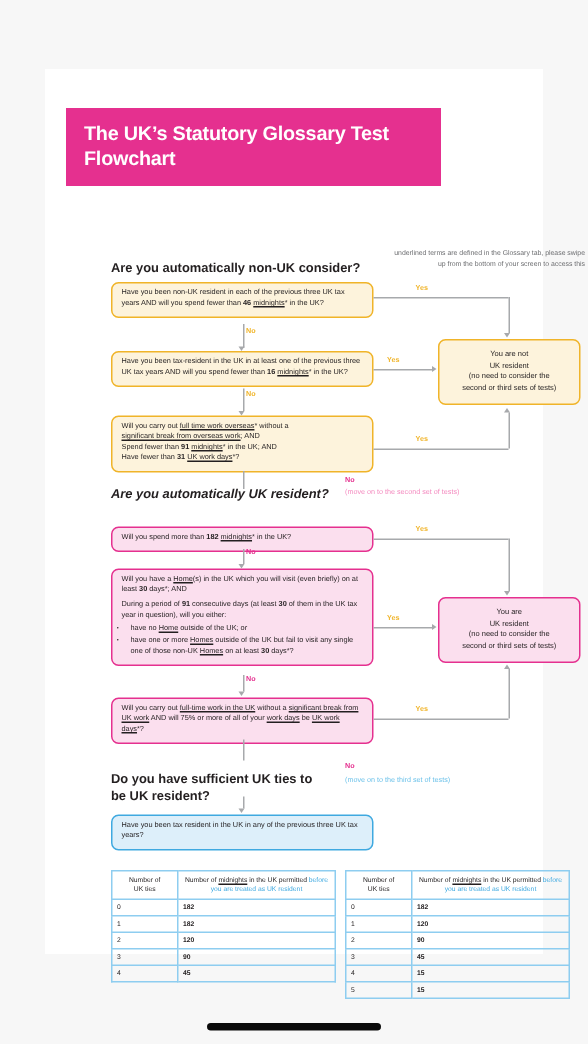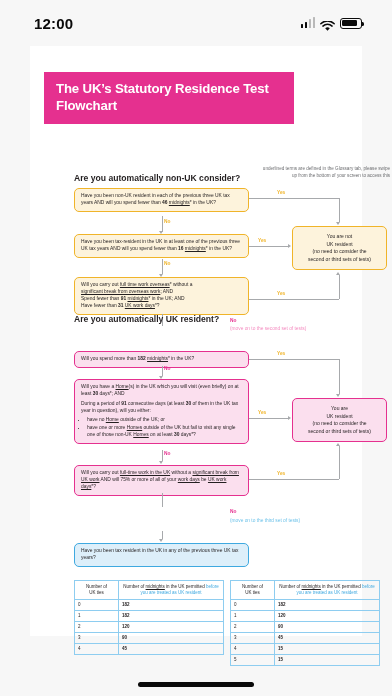--- a/index.html
+++ b/index.html
@@ -57,21 +57,21 @@
     position: absolute; left: 228px; top: 120px; width: 132px;
     font-size: 4.6px; line-height: 1.5; color: #6d6e71; text-align: right;
   }
 
   
   .sec-heading {
     position: absolute; font-size: 8.6px; font-weight: 700; color: #231f20;
     line-height: 1.3;
   }
   #h1 { left: 44px; top: 127px; }
-  #h2 { left: 44px; top: 268px; }
+  #h2 { left: 44px; top: 278px; font-style: italic; }
   #h3 { left: 44px; top: 468px; width: 140px; }
 
   
   .box {
     position: absolute; border-radius: 5px; padding: 4px 6px;
     font-size: 4.9px; line-height: 1.42; color: #231f20;
   }
   .box.yellow { background: #fdf3dc; border: .8px solid #f0b429; }
   .box.pink   { background: #fbdfee; border: .8px solid #e5308f; }
   .box.blue   { background: #ddeffa; border: .8px solid #3fa9e0; }
@@ -148,46 +148,25 @@
     position: absolute; left: 50%; transform: translateX(-50%);
     bottom: 9px; width: 116px; height: 4.6px; background: #0a0a0a;
     border-radius: 3px;
   }
 </style>
 </head>
 <body>
 
 <div id="phone">
 
-  <div class="statusbar">
-    <div class="clock">12:00</div>
-    <div class="status-icons">
-      <div class="bars">
-        <i></i>
-          <i></i>
-          <i></i>
-          <i></i>
-      </div>
-      <div class="wifi">
-        <svg width="15" height="11" viewBox="0 0 15 11">
-          <path d="M7.5 9.8 L5.2 7.3 A3.3 3.3 0 0 1 9.8 7.3 Z" fill="#0a0a0a"></path>
-          <path d="M2.9 5.1 A6.6 6.6 0 0 1 12.1 5.1" stroke="#0a0a0a" stroke-width="1.5" fill="none" stroke-linecap="round"></path>
-          <path d="M0.8 2.7 A9.6 9.6 0 0 1 14.2 2.7" stroke="#0a0a0a" stroke-width="1.5" fill="none" stroke-linecap="round"></path>
-        </svg>
-      </div>
-      <div class="batt">
-        <div class="batt-fill"></div>
-      </div>
-    </div>
-  </div>
 
   <div class="sheet">
 
     <div class="banner">
-      <h1>The UK’s Statutory Residence Test Flowchart</h1>
+      <h1>The UK’s Statutory Glossary Test Flowchart</h1>
     </div>
 
     <div class="glossary-note">underlined terms are defined in the Glossary tab, please swipe up from the bottom of your screen to access this</div>
 
     <div class="sec-heading" id="h1">Are you automatically non-UK consider?</div>
 
     <div class="box yellow" id="q1">
       <p><span>Have you been non-UK resident in each of the previous</span>
          <span>three UK tax years AND will you spend fewer than </span><b>46</b>
          <span class="u">midnights</span><span>* in the UK?</span></p>
@@ -288,20 +267,21 @@
 
     <div class="conn h" style="left:219px; top:433px; width:90px;"></div>
     <div class="conn v" style="left:308.5px; top:400px; height:33px;"></div>
     <div class="arrow up" style="left:306.3px; top:397px;"></div>
     <div class="lbl yes" style="left:247px; top:425px;">Yes</div>
 
     <div class="conn v" style="left:131.5px; top:447px; height:14px;"></div>
     <div class="lbl no-p" style="left:200px; top:463px;">No</div>
     <div class="moveon blue" style="left:200px; top:472px;">(move on to the third set of tests)</div>
 
+    <div class="sec-heading" id="h3">Do you have sufficient UK ties to be UK resident?</div>
 
     <div class="conn v" style="left:131.5px; top:485px; height:8px;"></div>
     <div class="arrow" style="left:129.3px; top:493px;"></div>
 
     <div class="box blue" id="q7">
       <p>Have you been tax resident in the UK in any of the previous three UK tax years?</p>
     </div>
 
     <table class="tbl" id="tblLeft">
       <thead>

